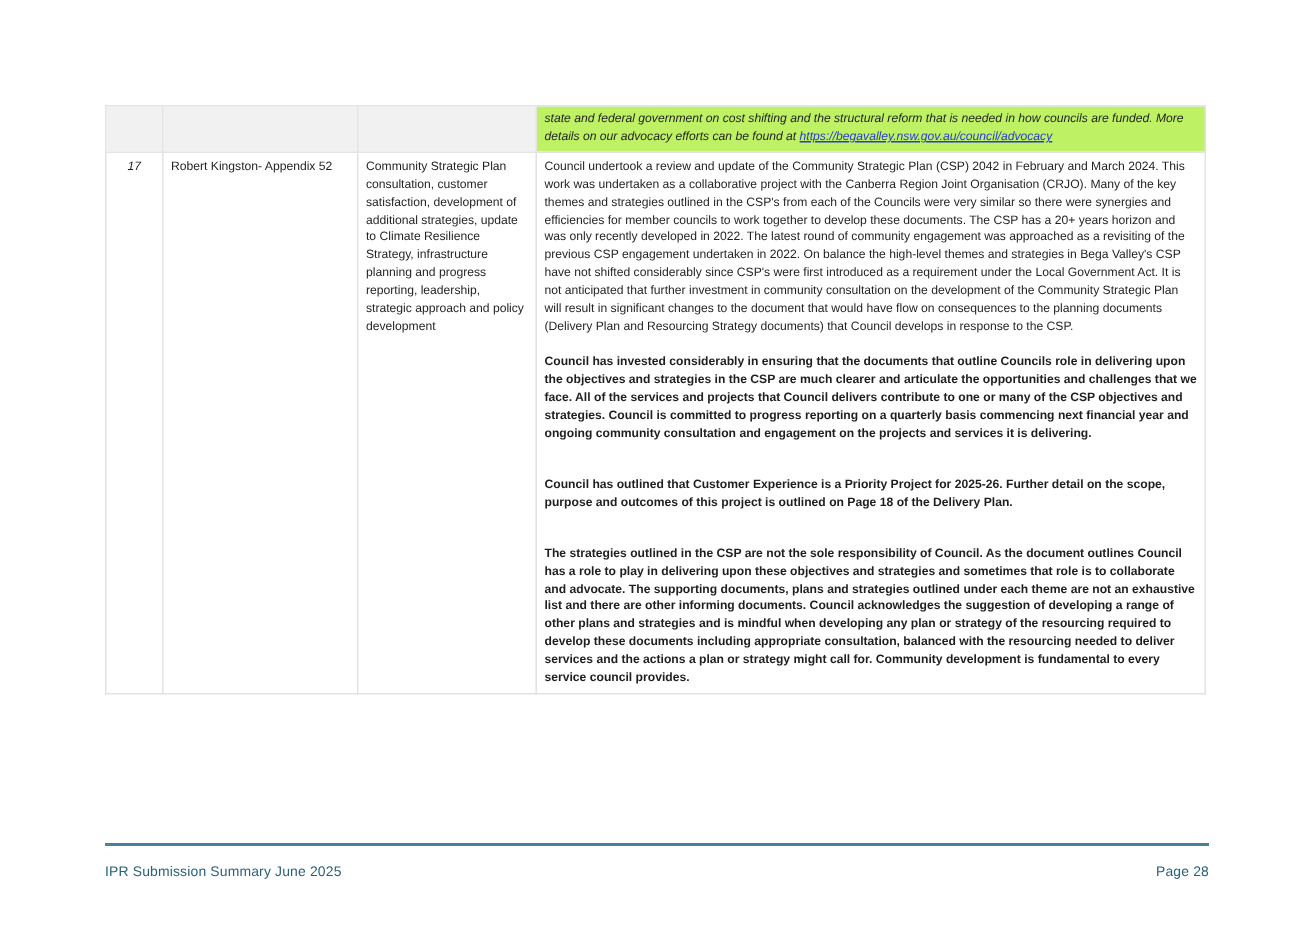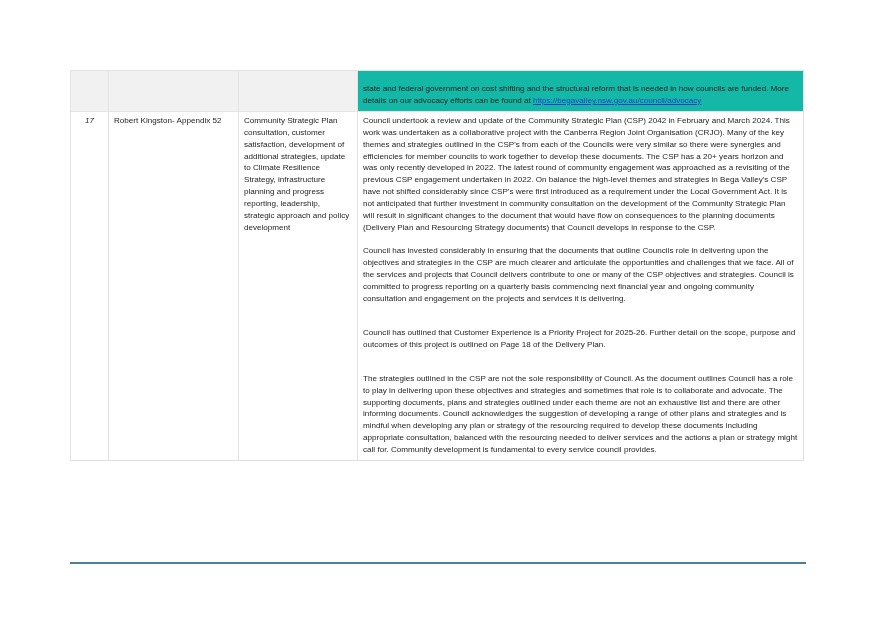--- a/index.html
+++ b/index.html
@@ -45,34 +45,36 @@
   col.c-name  { width: 130px; }
   col.c-topic { width: 119px; }
   col.c-resp  { width: 446px; }
 
   
   .row-cont td.shaded {
     background: #f1f1f1;
     border-color: #e4e4e4;
   }
   .row-cont td.resp-cont {
-    background: #14b8a6;
-    padding-top: 12px;
+    background: #bef264;
+    padding-top: 2px;
+    font-style: italic;
   }
 
   .cell-num {
     text-align: center;
     font-style: italic;
   }
 
   td p {
     margin: 0 0 0 0;
   }
   td p + p {
     margin-top: 11.5px;
+    font-weight: bold;
   }
   .para-gap-lg {
     margin-top: 22px !important;
   }
 
   a.doc-link {
     color: #2a3ad0;
     text-decoration: underline;
   }
 
@@ -131,14 +133,18 @@
           <p>Council has invested considerably in ensuring that the documents that outline Councils role in delivering upon the objectives and strategies in the CSP are much clearer and articulate the opportunities and challenges that we face. All of the services and projects that Council delivers contribute to one or many of the CSP objectives and strategies. Council is committed to progress reporting on a quarterly basis commencing next financial year and ongoing community consultation and engagement on the projects and services it is delivering.</p>
           <p class="para-gap-lg">Council has outlined that Customer Experience is a Priority Project for 2025-26. Further detail on the scope, purpose and outcomes of this project is outlined on Page 18 of the Delivery Plan.</p>
           <p class="para-gap-lg">The strategies outlined in the CSP are not the sole responsibility of Council. As the document outlines Council has a role to play in delivering upon these objectives and strategies and sometimes that role is to collaborate and advocate. The supporting documents, plans and strategies outlined under each theme are not an exhaustive list and there are other informing documents. Council acknowledges the suggestion of developing a range of other plans and strategies and is mindful when developing any plan or strategy of the resourcing required to develop these documents including appropriate consultation, balanced with the resourcing needed to deliver services and the actions a plan or strategy might call for. Community development is fundamental to every service council provides.</p>
         </td>
       </tr>
     </tbody>
   </table>
 
   <div class="footer-rule"></div>
 
+  <div class="footer">
+    <div class="footer-left">IPR Submission Summary June 2025</div>
+    <div class="footer-right">Page 28</div>
+  </div>
 
 </div>
 
 </body></html>

